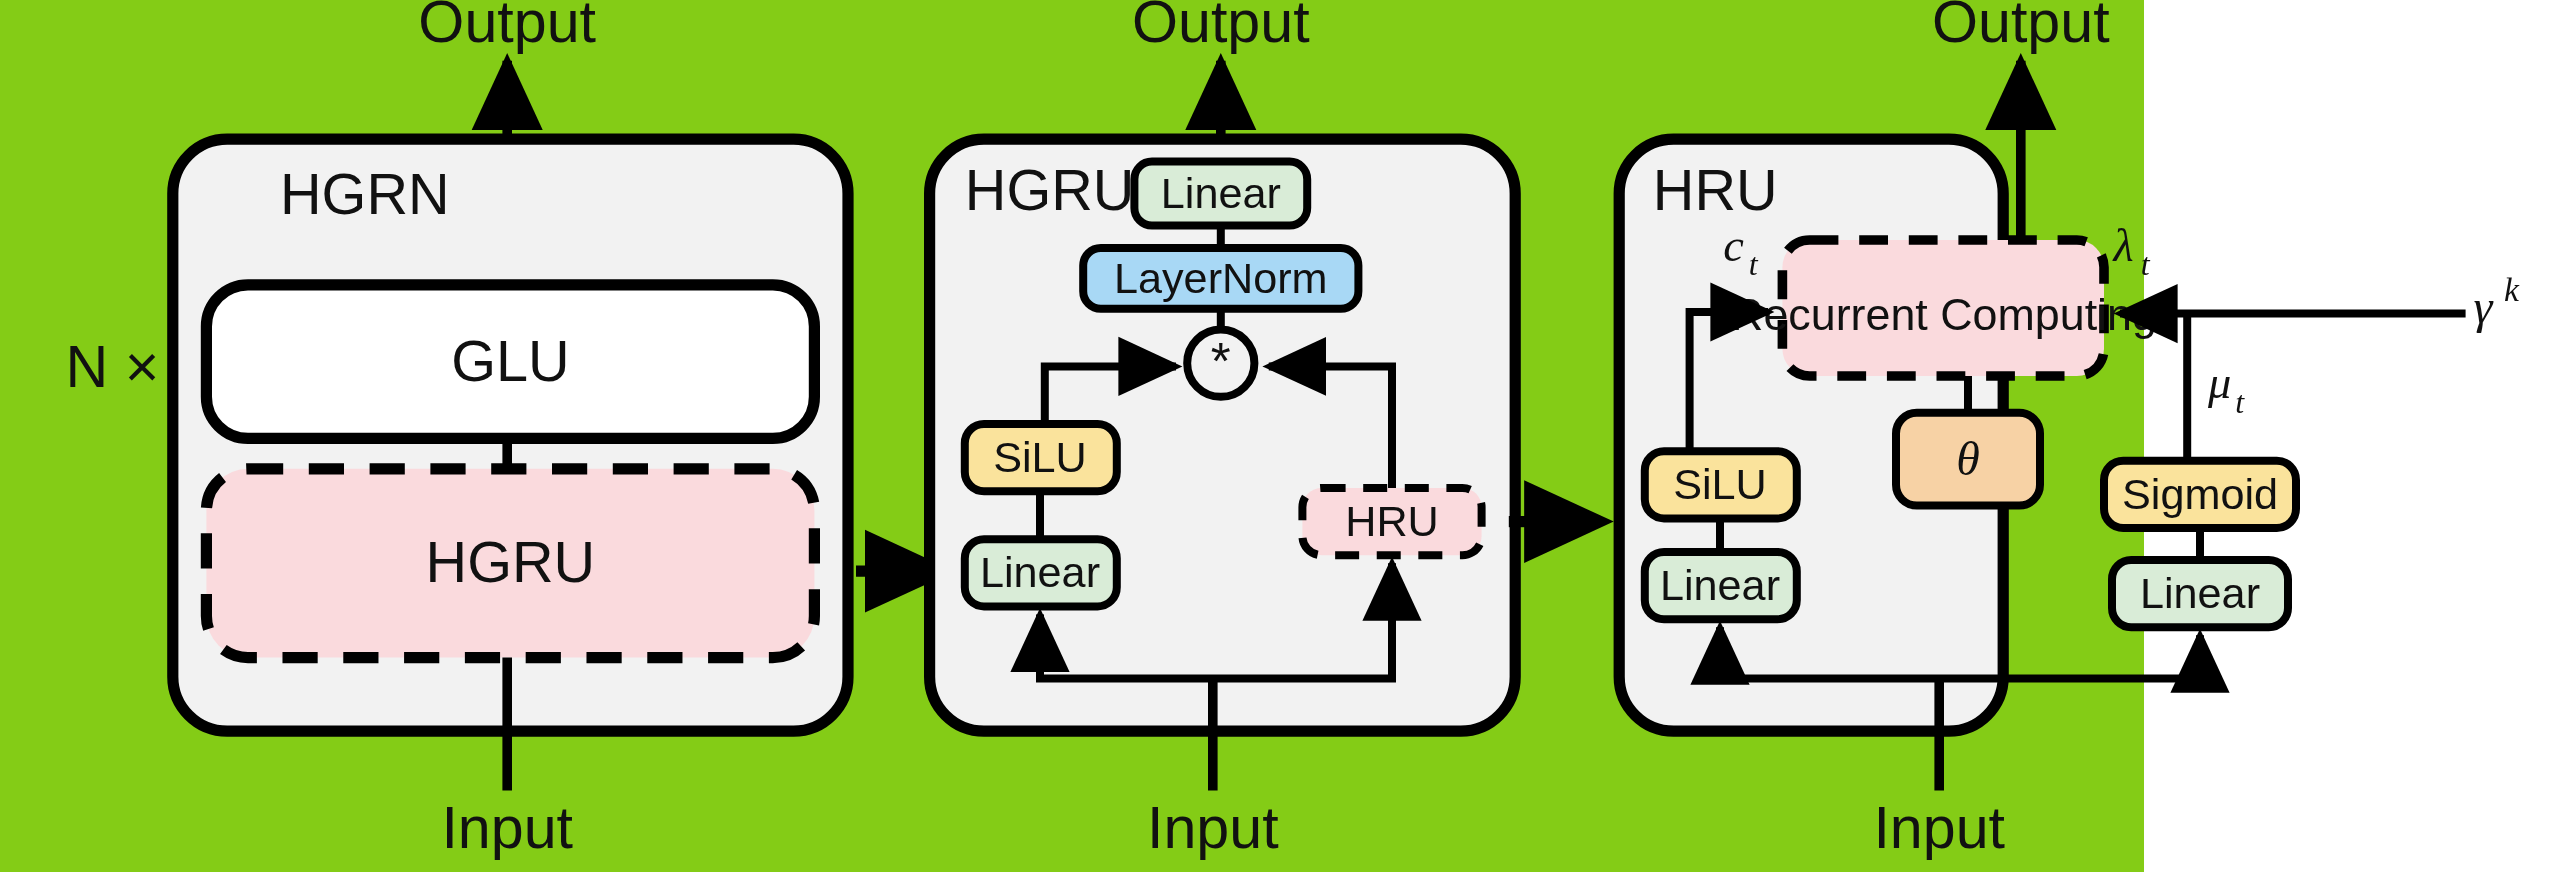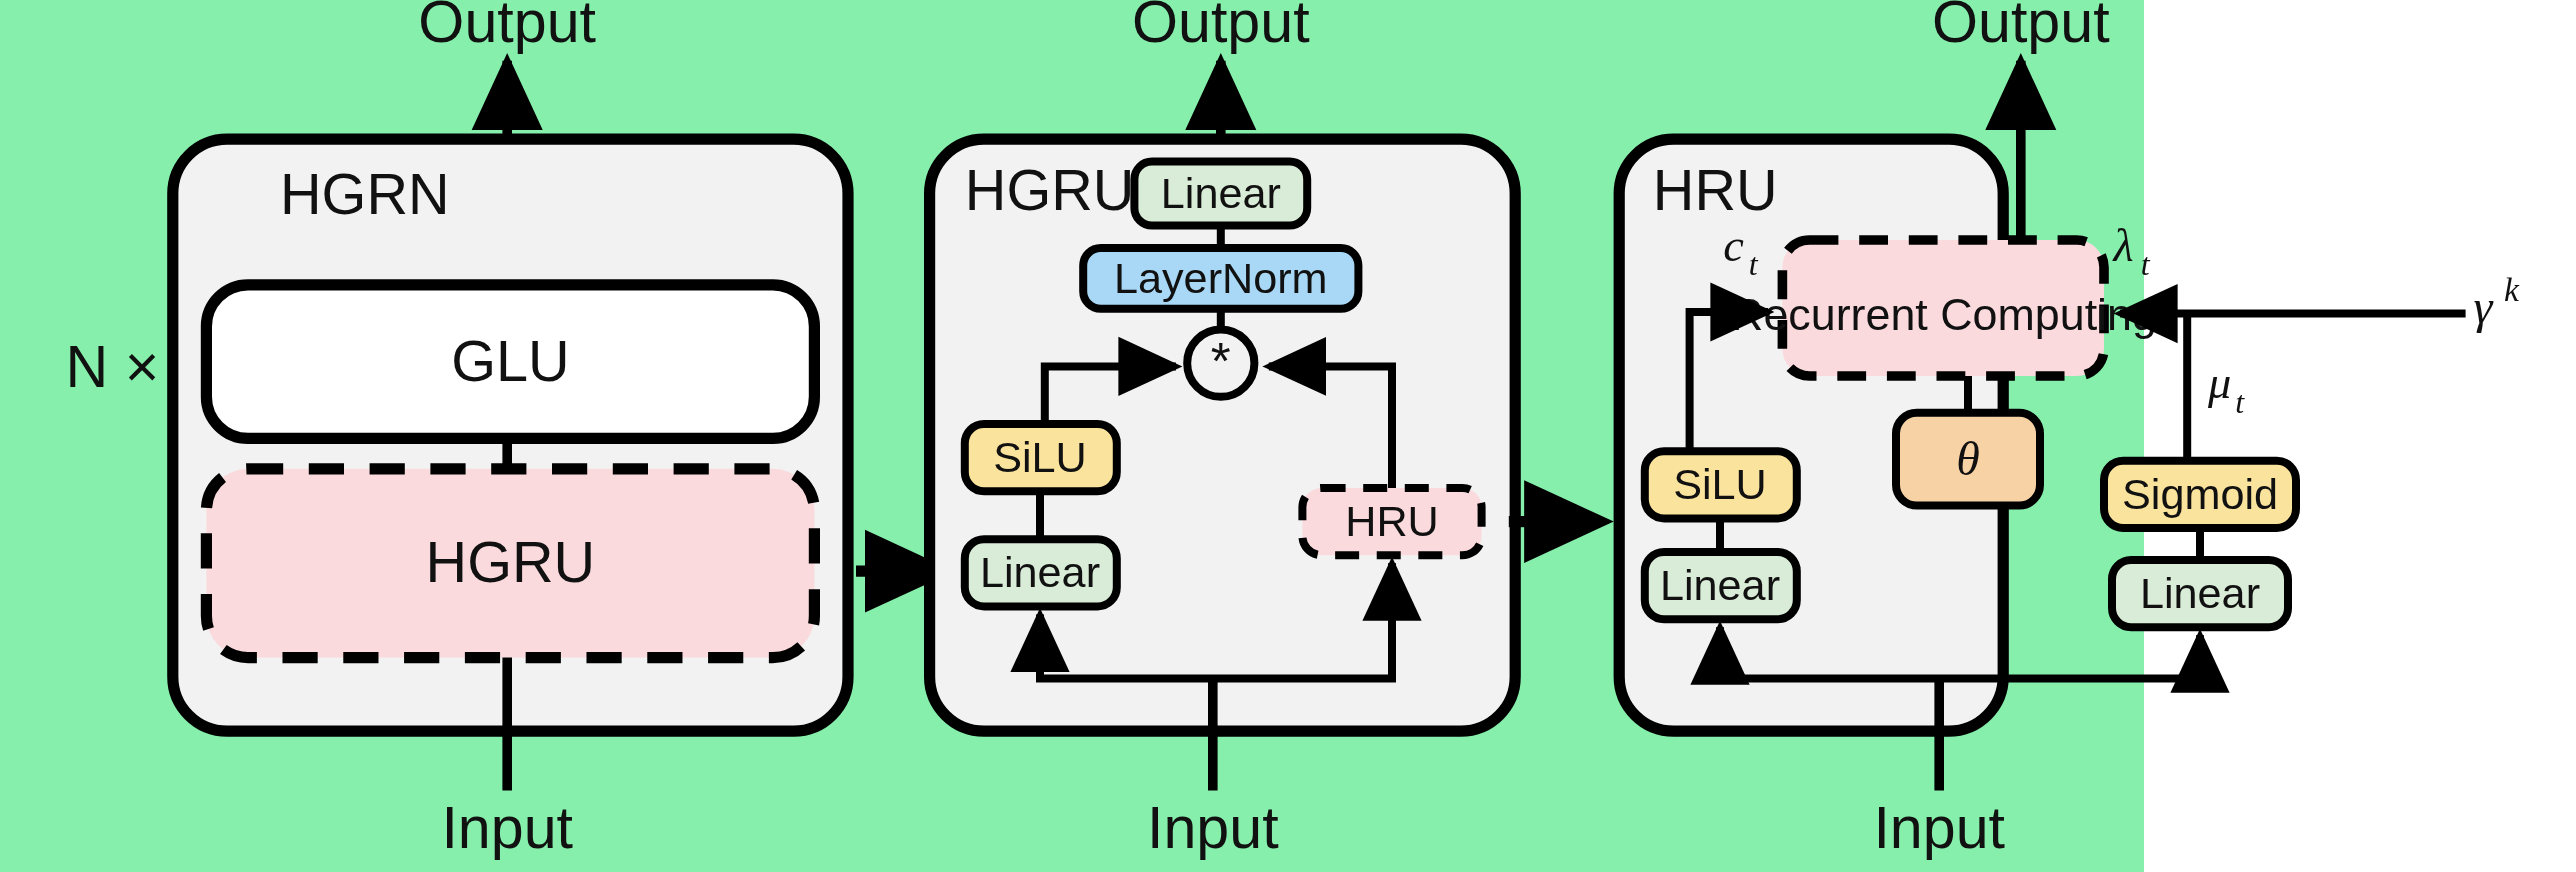--- a/index.html
+++ b/index.html
@@ -1,18 +1,18 @@
 <!DOCTYPE html>
 <html><head>
 <meta charset="utf-8">
 <style>
   html,body{margin:0;padding:0;background:#ffffff;}
   body{width:2576px;height:872px;overflow:hidden;
        font-family:"Liberation Sans","DejaVu Sans",sans-serif;}
-  #stage{position:relative;width:2144px;height:872px;background:#86efac;}
+  #stage{position:relative;width:2144px;height:872px;background:#84cc16;}
   svg{display:block;}
   .lbl{font-family:"Liberation Sans","DejaVu Sans",sans-serif;fill:#111;}
   .math{font-family:"Liberation Serif","DejaVu Serif",serif;font-style:italic;fill:#111;}
 </style>
 </head>
 <body>
 
 <div id="stage">
 <svg width="2576" height="872" viewBox="0 0 1560 545" xmlns="http://www.w3.org/2000/svg" preserveAspectRatio="xMidYMid meet">
 

